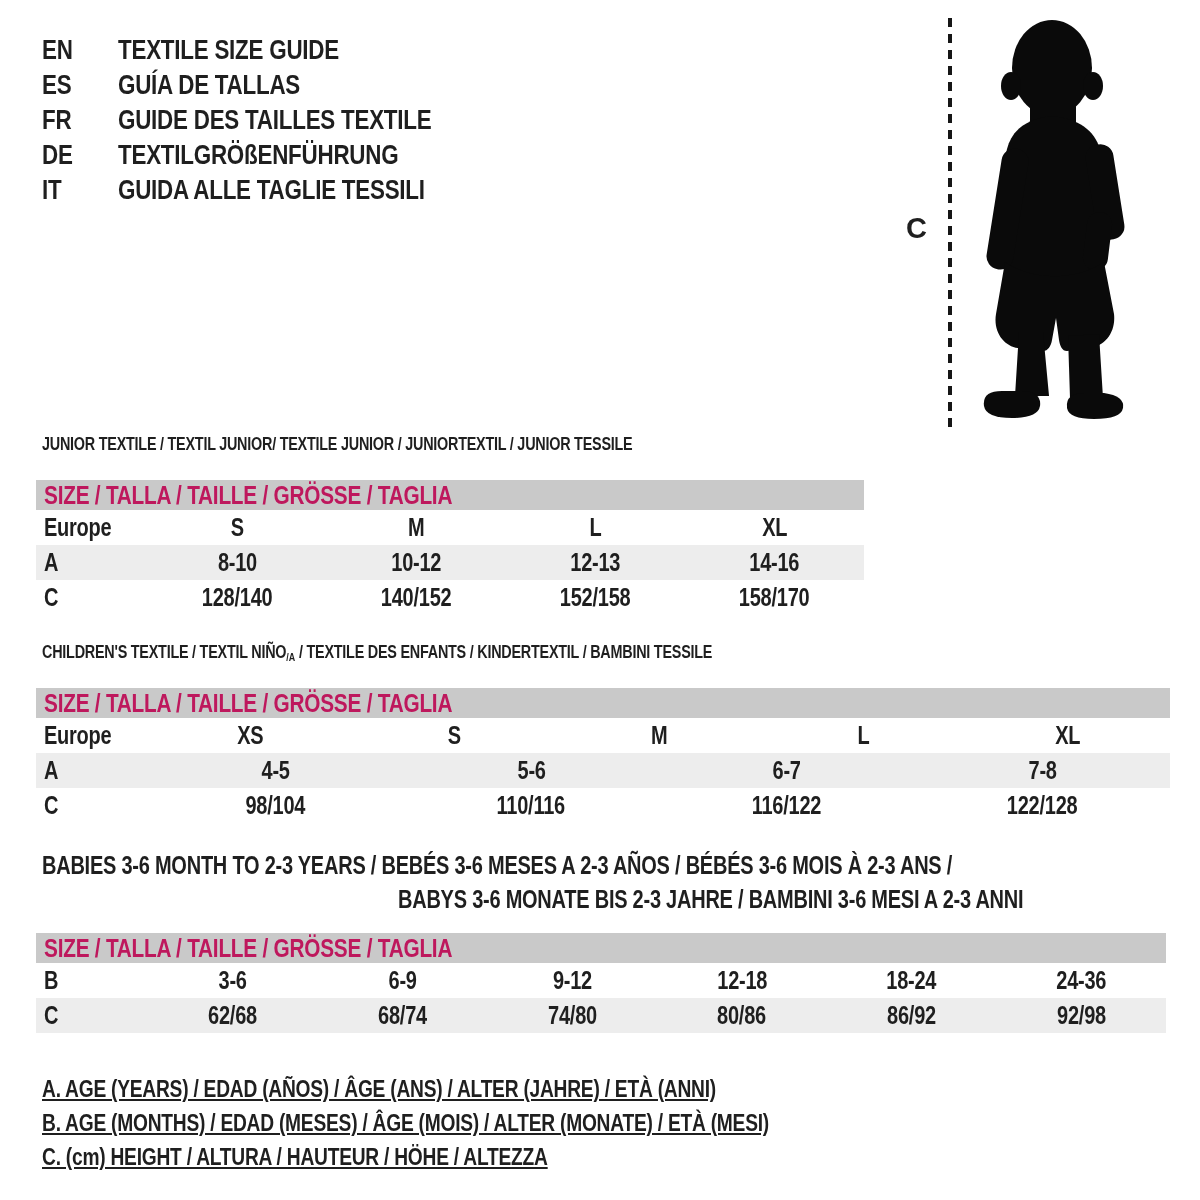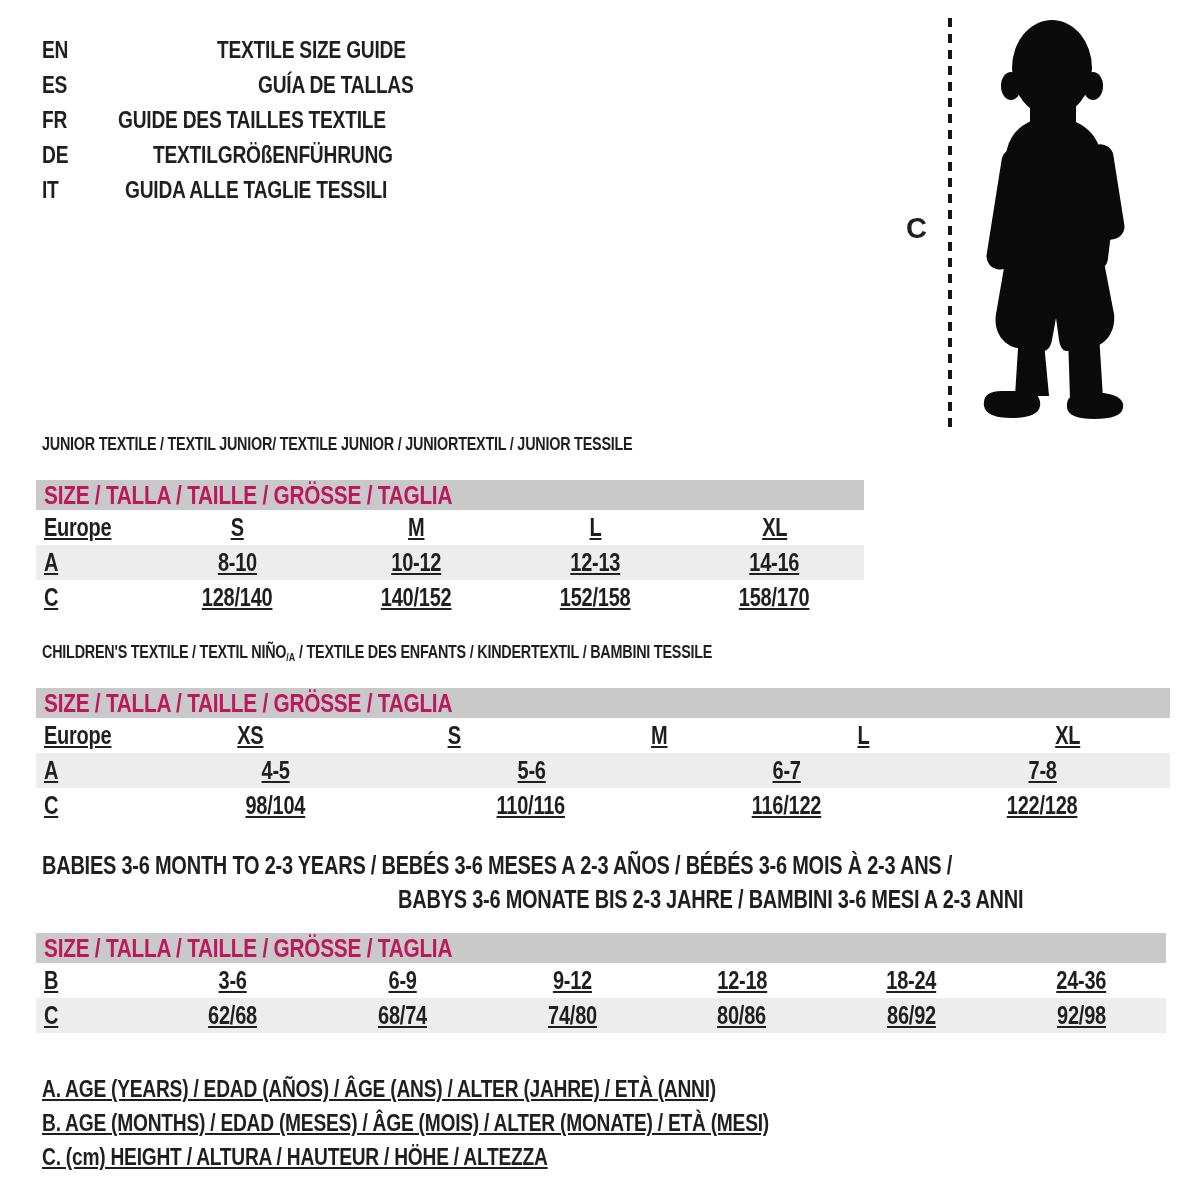--- a/index.html
+++ b/index.html
@@ -9,35 +9,35 @@
     font-weight:bold;color:#1f1f1f;
     -webkit-font-smoothing:antialiased;
   }
   .abs{position:absolute;}
   
   .cond{display:inline-block;transform:scaleX(0.8);transform-origin:0 50%;white-space:nowrap;letter-spacing:-0.3px;}
   .cond-c{display:inline-block;transform:scaleX(0.8);transform-origin:50% 50%;white-space:nowrap;letter-spacing:-0.3px;}
 
   
   .lang-list{top:32px;left:42px;}
-  .lang-row{display:flex;height:35px;align-items:center;font-size:24px;justify-content:space-between;}
+  .lang-row{display:flex;height:35px;align-items:center;font-size:28px;}
   .lang-code{width:76px;}
   
   .dash-line{left:948px;top:18px;width:4px;height:412px;
     background:repeating-linear-gradient(to bottom,#161616 0 9px,transparent 9px 16px);}
   .c-label{left:906px;top:212px;font-size:29px;}
   .silhouette{left:972px;top:14px;}
 
   
   .sec-head{font-size:18px;}
   
   .size-table{left:36px;}
   .size-bar{height:30px;background:#c9c9c9;display:flex;align-items:center;padding-left:8px;
     font-size:26px;color:#be185d;}
-  .trow{display:flex;height:35px;align-items:center;font-size:25px;text-decoration:underline;}
+  .trow{display:flex;height:35px;align-items:center;font-size:25px;}
   .trow.shaded{background:#ededed;}
   .tlabel{width:112px;display:flex;justify-content:flex-start;align-items:center;padding-left:8px;box-sizing:border-box;}
   .tcell{flex:1;display:flex;justify-content:center;align-items:center;}
 
   .babies-head{font-size:25px;line-height:34px;text-align:right;}
   .legend-row{font-size:24px;height:34px;display:flex;align-items:center;text-decoration:underline;}
   sub.nino{font-size:0.62em;vertical-align:-0.25em;letter-spacing:0;}
 </style>
 </head>
 <body>

